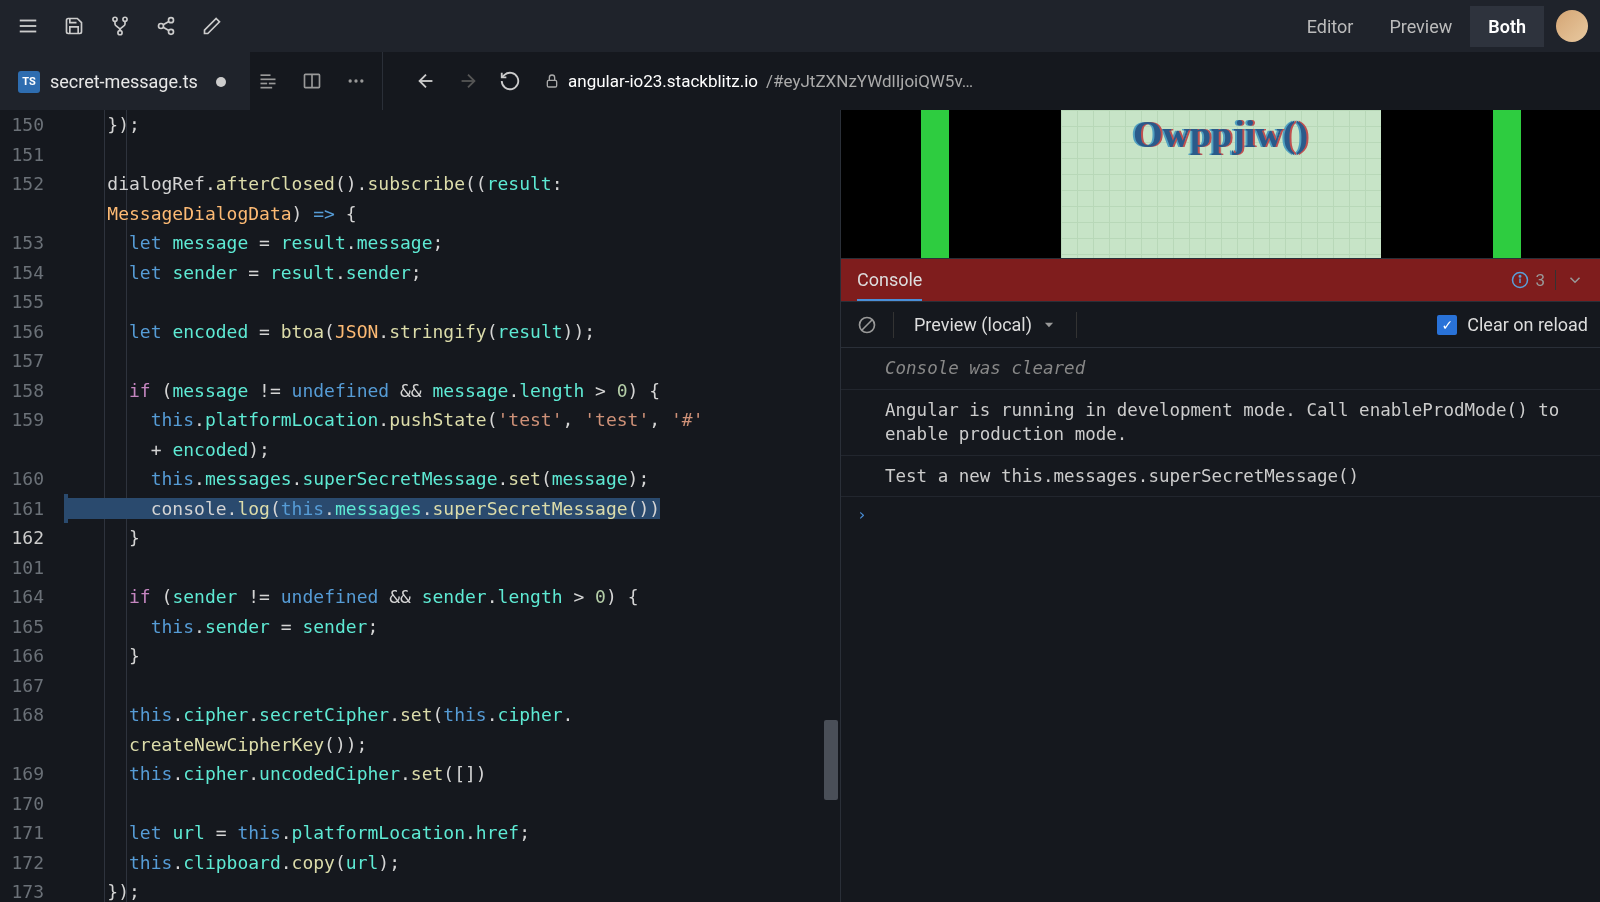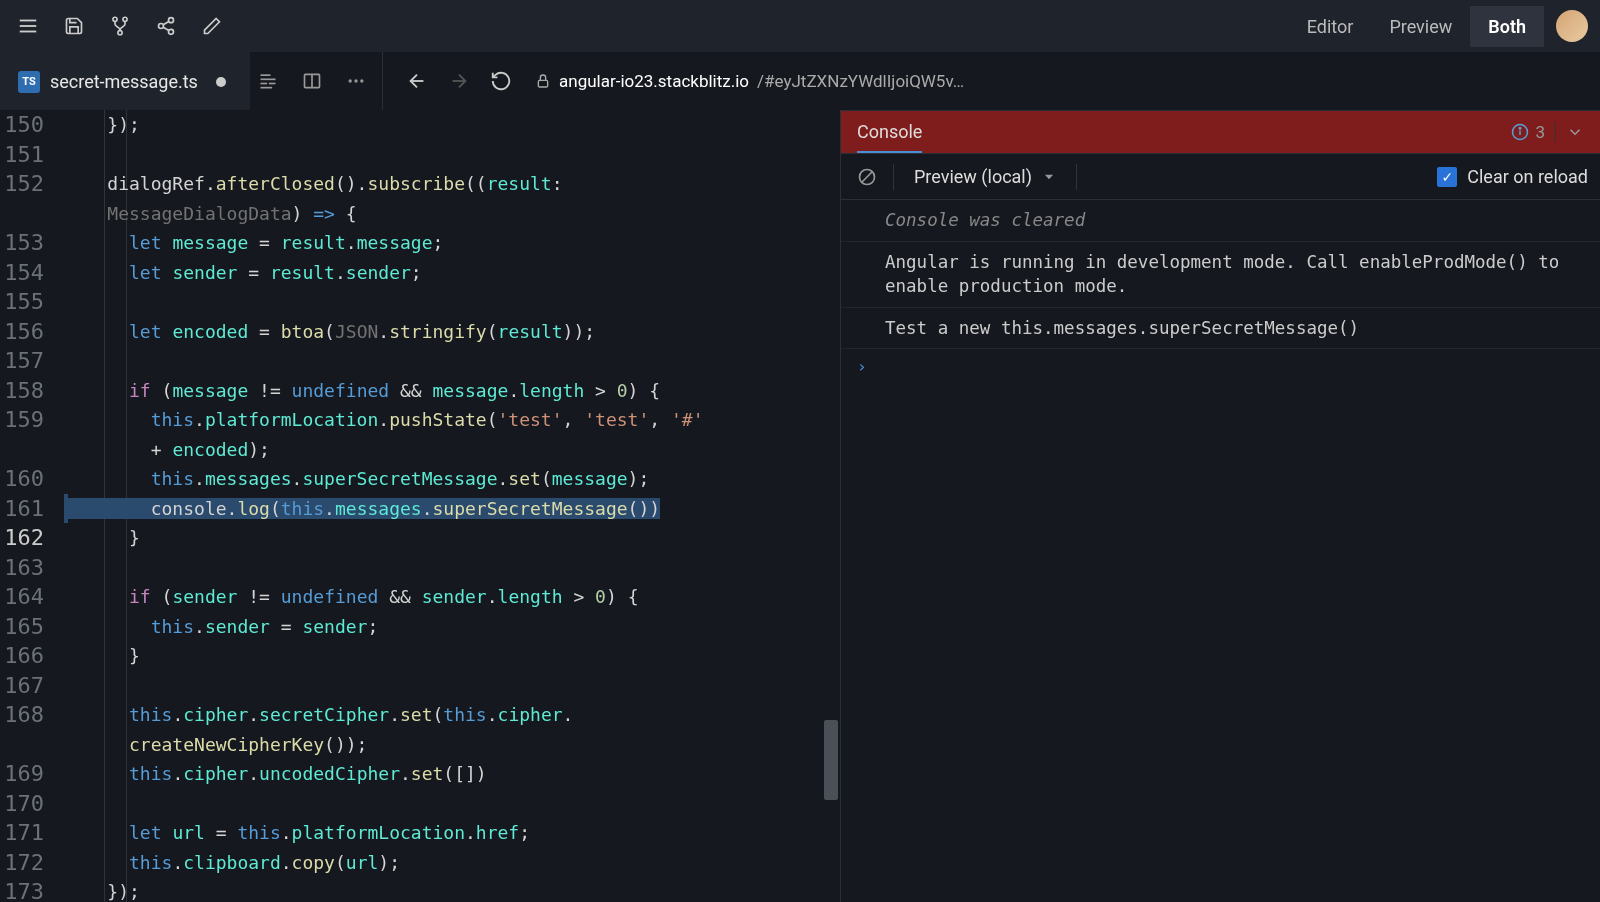--- a/index.html
+++ b/index.html
@@ -17,47 +17,47 @@
   
   .tab-bar { height: 58px; background: #15181e; display: flex; align-items: stretch; }
   .file-tab { display: flex; align-items: center; gap: 10px; padding: 0 18px; background: #1f232b; border-top: 1px solid transparent; min-width: 250px; }
   .file-icon { width: 22px; height: 22px; background: #2e6db0; border-radius: 3px; display: flex; align-items: center; justify-content: center; font-size: 11px; font-weight: bold; color: #fff; }
   .file-name { font-size: 18px; color: #e8e8e8; }
   .dirty-dot { width: 10px; height: 10px; background: #ccc; border-radius: 50%; margin-left: 8px; }
   .tab-bar-right { margin-left: auto; display: flex; align-items: center; gap: 8px; padding-right: 8px; }
   .tab-action { width: 36px; height: 36px; display: flex; align-items: center; justify-content: center; cursor: pointer; color: #999; border-radius: 4px; }
   
   
-  .browser-bar { display: flex; align-items: center; gap: 6px; padding: 0 16px; text-align: right; }
+  .browser-bar { display: flex; align-items: center; gap: 6px; padding: 0 25px; text-align: right; }
   .nav-btn { width: 36px; height: 36px; display: flex; align-items: center; justify-content: center; cursor: pointer; color: #aaa; border-radius: 4px; }
   .nav-btn.disabled { color: #555; }
   .url-bar { flex: 1; display: flex; align-items: center; gap: 8px; padding: 6px 10px; font-size: 17px; color: #ddd; overflow: hidden; white-space: nowrap; }
   .url-host { color: #fff; }
   .url-path { color: #aaa; }
   
   
   .main-split { display: flex; height: calc(902px - 52px - 58px); }
   .editor-pane { width: 840px; position: relative; background: #15181e; overflow: hidden; }
   .preview-pane { width: 760px; display: flex; flex-direction: column; background: #000; border-left: 1px solid #2a2f38; }
   
   
   .editor-gutter { position: absolute; left: 0; top: 0; width: 64px; text-align: right; }
   .editor-content { position: absolute; left: 64px; top: 0; right: 0; }
   .code-line { height: 29.5px; display: flex; align-items: center; font-family: "SF Mono", Menlo, Consolas, monospace; font-size: 18px; white-space: pre; }
-  .line-num { color: #6b7178; padding-right: 20px; font-family: "SF Mono", Menlo, Consolas, monospace; font-size: 22px; height: 29.5px; display: flex; align-items: center; justify-content: flex-end; }
+  .line-num { color: #6b7178; padding-right: 20px; font-family: "SF Mono", Menlo, Consolas, monospace; font-size: 18px; height: 29.5px; display: flex; align-items: center; justify-content: flex-end; }
   .line-num.active { color: #ccc; }
   .indent-guide { position: absolute; top: 0; width: 1px; background: #2e333d; height: 100%; }
   
   
   .tok-default { color: #d4d4d4; }
   .tok-keyword { color: #c586c0; }
   .tok-let { color: #569cd6; }
   .tok-var { color: #5eead4; }
   .tok-method { color: #dcdcaa; }
-  .tok-type { color: #737373; }
+  .tok-type { color: #fdba74; }
   .tok-string { color: #ce9178; }
   .tok-number { color: #b5cea8; }
   .tok-this { color: #569cd6; }
   .tok-undef { color: #569cd6; }
   .tok-punct { color: #d4d4d4; }
   
   
   .editor-scrollbar { position: absolute; right: 0; top: 0; width: 18px; height: 100%; }
   .scrollbar-thumb { position: absolute; right: 2px; width: 14px; height: 80px; background: #4a4f58; border-radius: 2px; }
   
@@ -213,21 +213,21 @@
         <div class="line-num">154</div>
         <div class="line-num">155</div>
         <div class="line-num">156</div>
         <div class="line-num">157</div>
         <div class="line-num">158</div>
         <div class="line-num">159</div>
         <div class="line-num"></div>
         <div class="line-num">160</div>
         <div class="line-num">161</div>
         <div class="line-num active">162</div>
-        <div class="line-num">163</div>
+        <div class="line-num">101</div>
         <div class="line-num">164</div>
         <div class="line-num">165</div>
         <div class="line-num">166</div>
         <div class="line-num">167</div>
         <div class="line-num">168</div>
         <div class="line-num"></div>
         <div class="line-num">169</div>
         <div class="line-num">170</div>
         <div class="line-num">171</div>
         <div class="line-num">172</div>
@@ -261,20 +261,29 @@
         <div class="code-line"><span class="tok-let">      let </span><span class="tok-var">url</span><span class="tok-punct"> = </span><span class="tok-this">this</span><span class="tok-punct">.</span><span class="tok-var">platformLocation</span><span class="tok-punct">.</span><span class="tok-var">href</span><span class="tok-punct">;</span></div>
         <div class="code-line"><span class="tok-this">      this</span><span class="tok-punct">.</span><span class="tok-var">clipboard</span><span class="tok-punct">.</span><span class="tok-method">copy</span><span class="tok-punct">(</span><span class="tok-var">url</span><span class="tok-punct">);</span></div>
         <div class="code-line"><span class="tok-punct">    });</span></div>
       </div>
     <div class="editor-scrollbar">
       <div class="scrollbar-thumb" style="top: 610px;"></div>
     </div>
   </div>
 
   <div class="preview-pane">
+    <div class="preview-viewport">
+      <div class="preview-frame">
+        <div class="preview-green-l"></div>
+        <div class="preview-green-r"></div>
+        <div class="preview-card">
+          <div class="preview-text">Owppjiw()</div>
+        </div>
+      </div>
+    </div>
 
     <div class="console-header">
       <div class="console-tab">Console</div>
       <div class="console-header-right">
         <div class="info-badge">
           <svg width="18" height="18" viewBox="0 0 24 24" fill="none" stroke="#5a9fd8" stroke-width="2">
               <circle cx="12" cy="12" r="10"></circle>
               <line x1="12" y1="10" x2="12" y2="16"></line>
               <circle cx="12" cy="7" r="1" fill="#5a9fd8"></circle>
             </svg>

